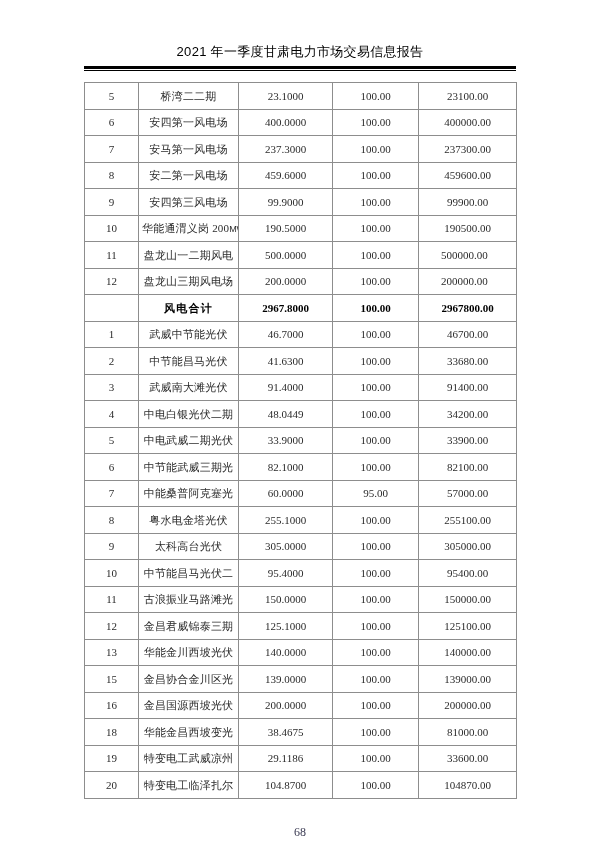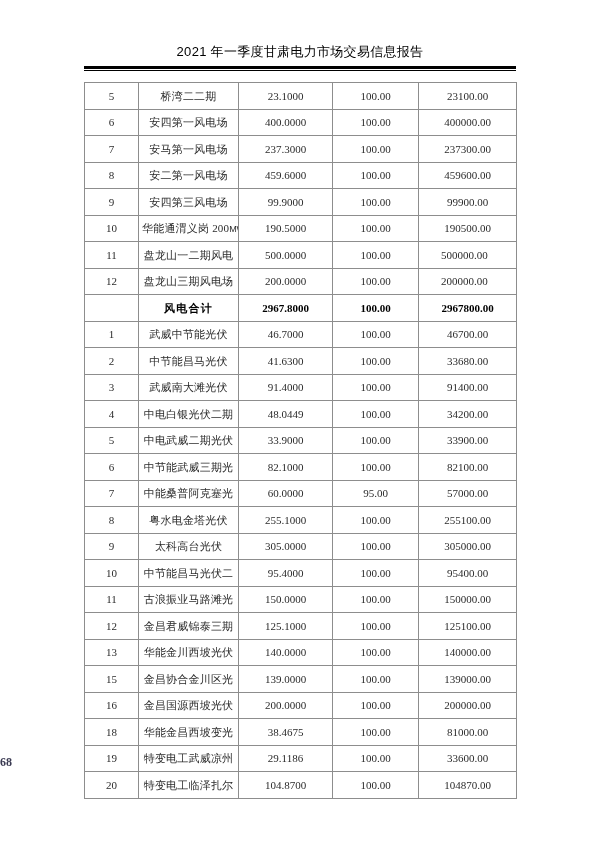--- a/index.html
+++ b/index.html
@@ -94,22 +94,22 @@
     font-family: "Liberation Sans Narrow", "Liberation Sans", sans-serif;
     font-size: 9px;
     letter-spacing: -0.3px;
   }
 
   
   .footer {
     position: absolute;
     left: 0;
     right: 0;
-    top: 752px;
-    font-weight: bold;
+    top: 822px;
+    text-align: center;
   }
   .page-number {
     font-family: "Liberation Serif", serif;
     font-size: 12px;
     color: #3a3a52;
   }
 </style>
 </head>
 <body>
 

